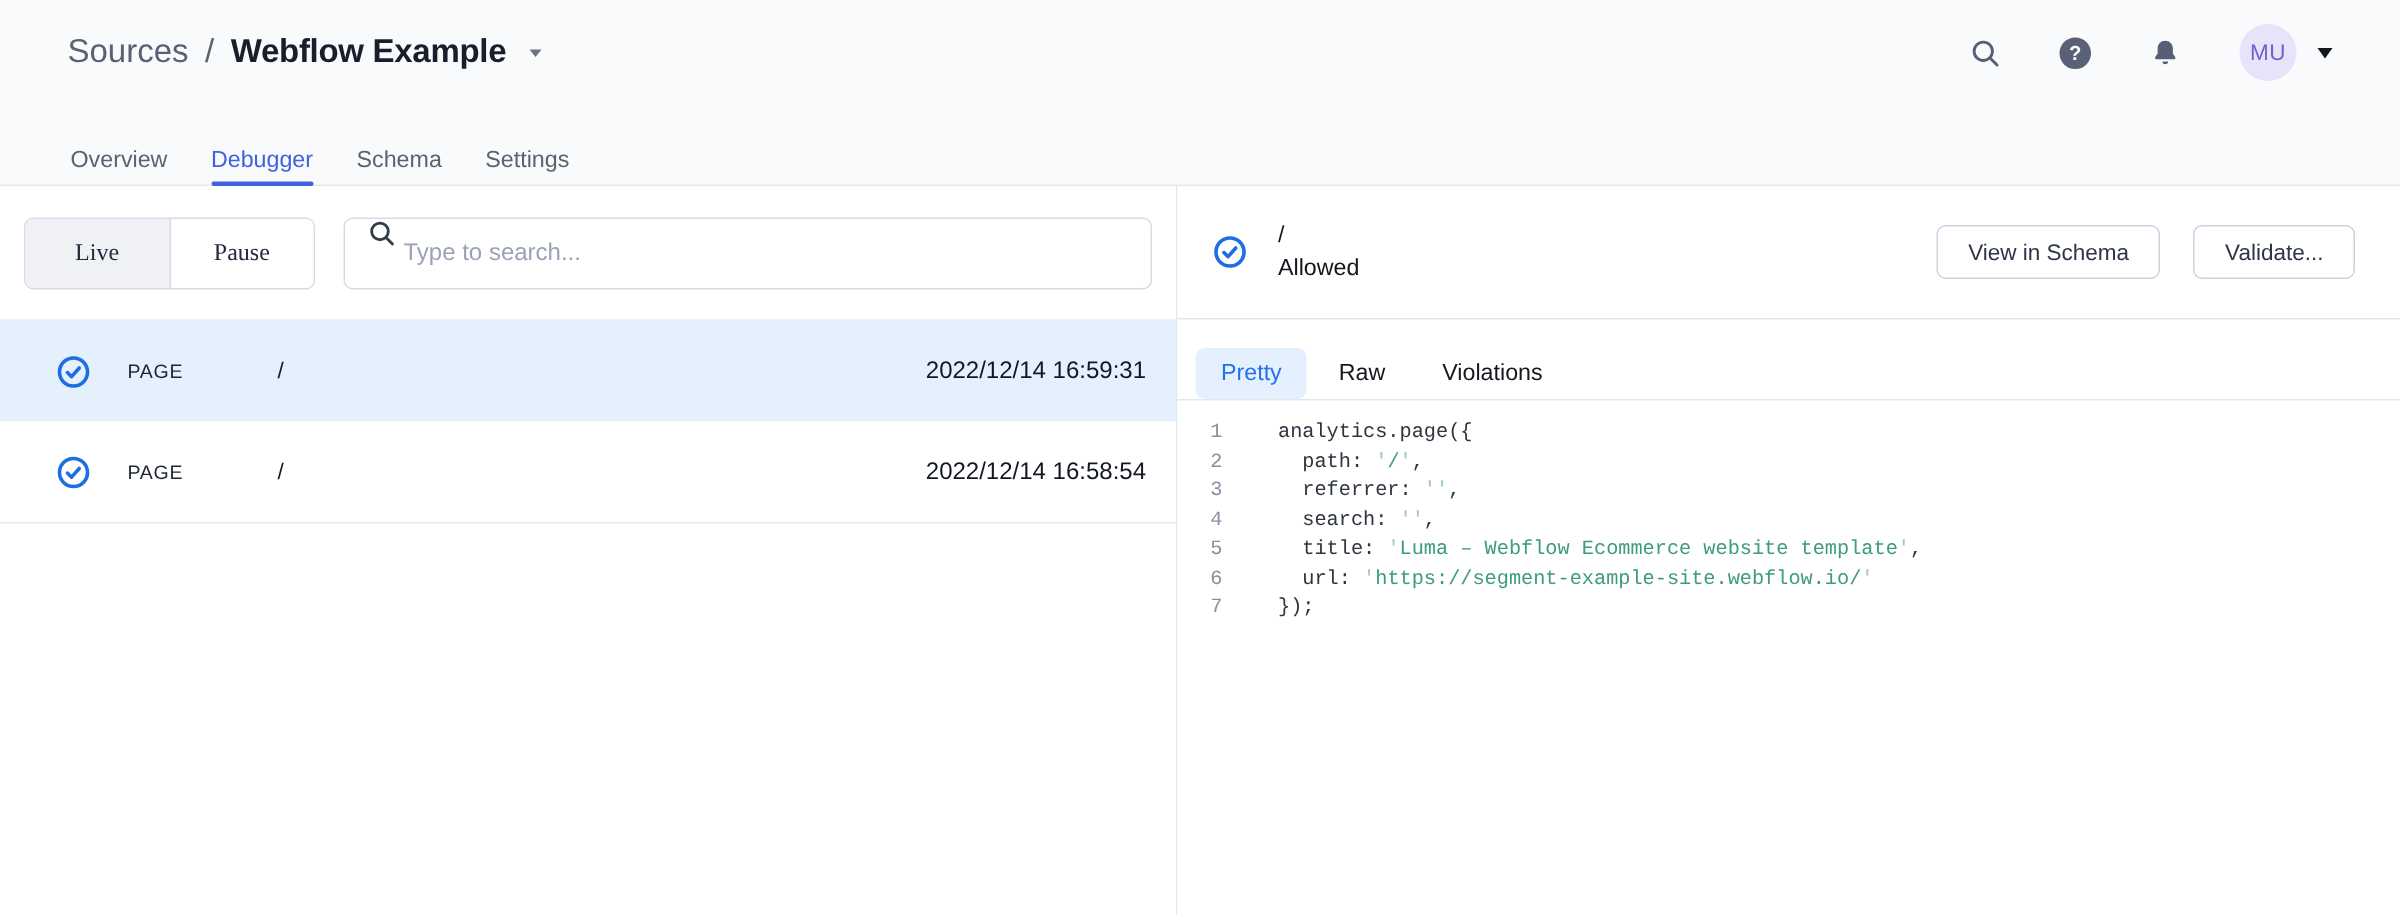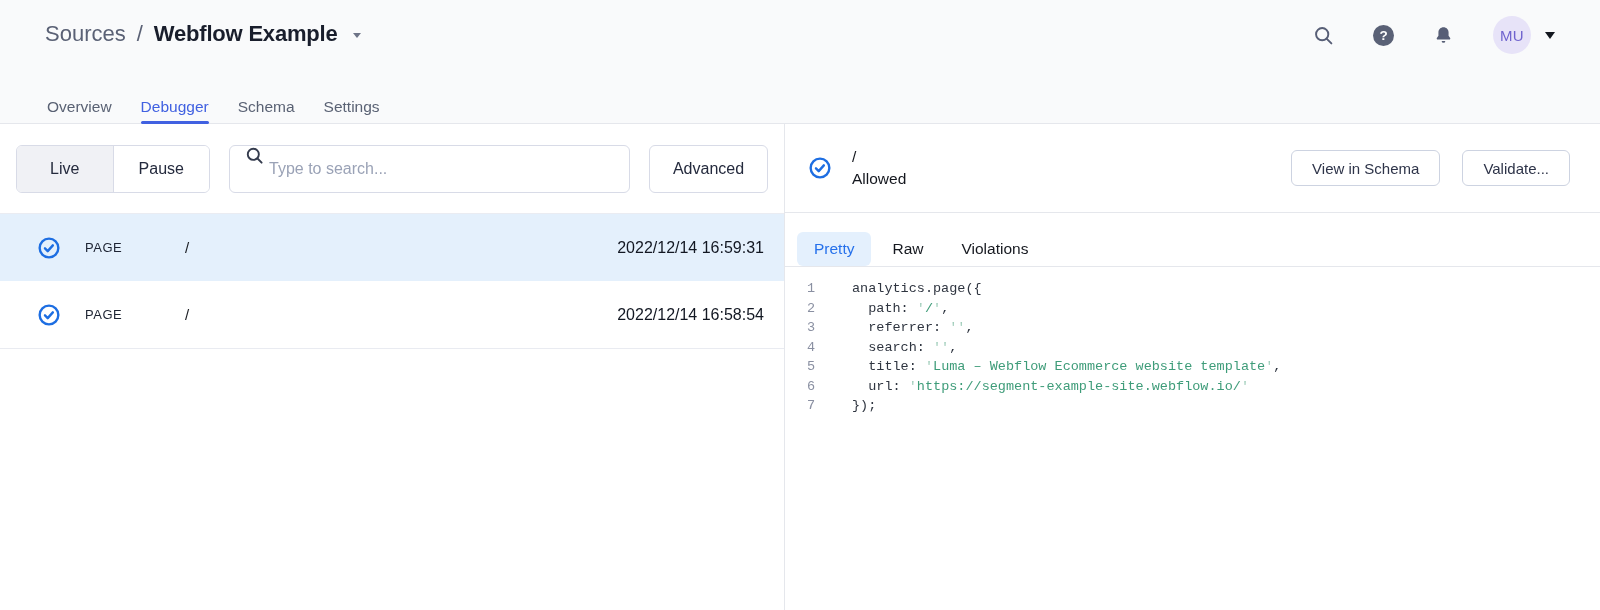--- a/index.html
+++ b/index.html
@@ -32,21 +32,21 @@
     background:#4161E1; border-radius:2px; }
 
   
   .main { display:flex; height:486px; }
   .left-panel { width:785px; flex:none; border-right:1px solid #E5E7EC; background:#fff; }
   .right-panel { flex:1; display:flex; flex-direction:column; background:#fff; }
 
   
   .toolbar { height:89px; display:flex; align-items:center; gap:19px; padding:0 16px; }
   .segmented { display:flex; width:194px; height:48px; border:1px solid #D8DBE7; border-radius:6px;
-    overflow:hidden; flex:none; }
+    overflow:hidden; flex:none;font-family:Liberation Serif, serif; }
   .seg-btn { flex:1; display:flex; align-items:center; justify-content:center; font-size:16px;
     color:#242A3D; background:#fff; cursor:pointer; }
   .seg-btn.selected { background:#F0F1F5; border-right:1px solid #D8DBE7; }
   .searchbox { flex:1; height:48px; border:1px solid #D8DBE7; border-radius:6px; display:flex;
     padding:0 15px; gap:5px; background:#fff; }
   .searchbox svg { flex:none; }
   .searchbox input { border:none; outline:none; flex:1; font-size:16px; color:#333;
     font-family:"Liberation Sans","DejaVu Sans",sans-serif; background:transparent; }
   .searchbox input::placeholder { color:#9AA2B6; }
   .adv-btn { width:119px; height:48px; flex:none; border:1px solid #D8DBE7; border-radius:6px; background:#fff;
@@ -130,21 +130,20 @@
         <div class="seg-btn selected">Live</div>
         <div class="seg-btn">Pause</div>
       </div>
       <div class="searchbox">
         <svg width="19" height="19" viewBox="0 0 24 24">
           <circle cx="10.5" cy="10.5" r="7" fill="none" stroke="#343B4D" stroke-width="2.4"></circle>
           <line x1="15.8" y1="15.8" x2="21" y2="21" stroke="#343B4D" stroke-width="2.4" stroke-linecap="round"></line>
         </svg>
         <input type="text" value="" placeholder="Type to search..." style="">
       </div>
-      <div class="adv-btn">Advanced</div>
     </div>
     <div id="event-list">
         <div class="event-row selected">
           <svg class="check-icon" width="22" height="22" viewBox="0 0 24 24">
     <circle cx="12" cy="12" r="10.2" fill="none" stroke="#1D6EE2" stroke-width="2.6"></circle>
     <path d="M7.6 12.4l3 3 5.6-6.3" fill="none" stroke="#1D6EE2" stroke-width="2.6" stroke-linecap="round" stroke-linejoin="round"></path>
   </svg>
           <span class="event-type">PAGE</span>
           <span class="event-name">/</span>
           <span class="event-ts">2022/12/14 16:59:31</span>

